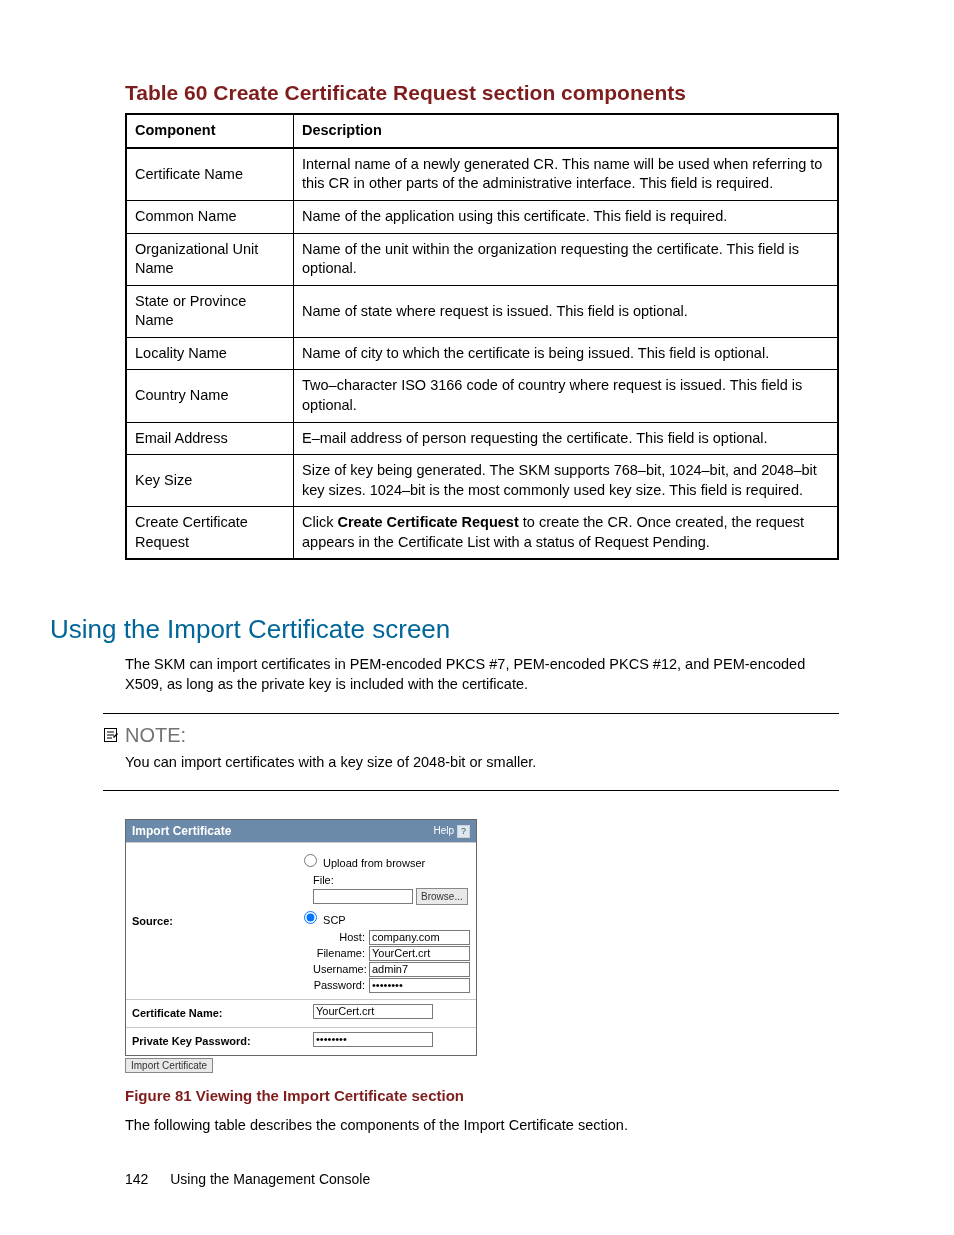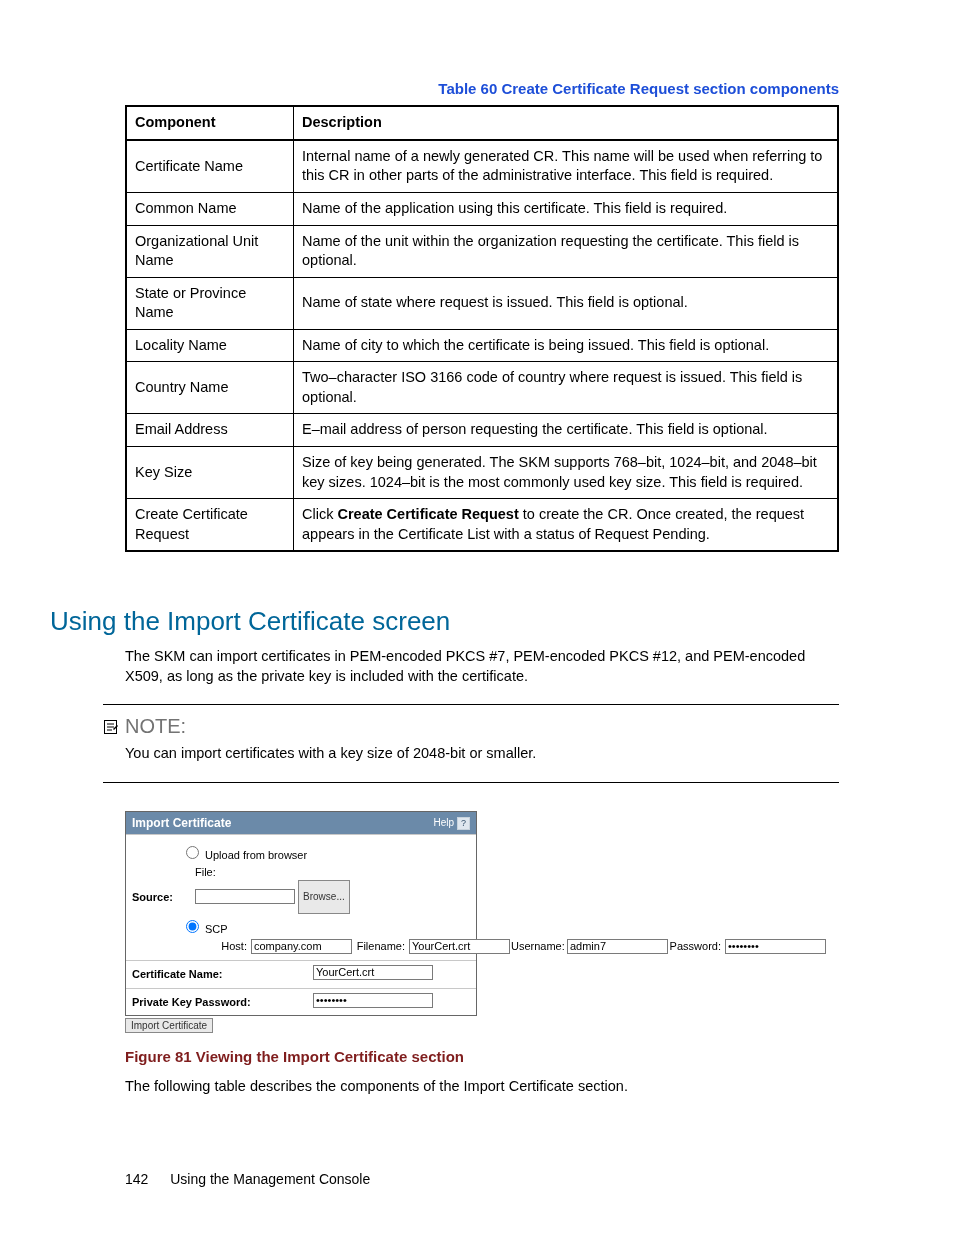--- a/index.html
+++ b/index.html
@@ -11,25 +11,24 @@
     color: #000;
     background: #fff;
     font-size: 14.5px;
     line-height: 1.35;
     position: relative;
   }
   .page {
     padding: 79px 115px 0 125px;
   }
   .table-caption {
-    color: #1d4ed8;
-    font-weight: bold;
-    font-size: 15px;
+    color: #7f1d1d;
+    font-weight: bold;
+    font-size: 21px;
     margin: 0 0 6px 0;
-    text-align: right;
   }
   table.components {
     border-collapse: collapse;
     width: 100%;
     border: 2px solid #000;
   }
   table.components th, table.components td {
     border: 1px solid #000;
     text-align: left;
     vertical-align: middle;
@@ -81,25 +80,25 @@
   .ic-source .val { padding: 2px 0; }
   .ic-source .radio-line { margin: 2px 0 2px 0; }
   .ic-source .file-line { margin: 0 0 3px 0; }
   .ic input[type=text], .ic input[type=password] {
     font-size: 11px; padding: 0 2px; height: 15px;
     border: 1px solid #7a7a7a; background: #fff;
     box-sizing: border-box;
   }
   .ic .file-input { width: 100px; }
   .ic .browse-btn {
-    font-size: 10px; padding: 0 4px; height: 34px;
+    font-size: 10px; padding: 0 4px; height: 17px;
     border: 1px solid #888; background: #e9e9e9;
     color: #333;
   }
-  .ic .scp-grid { display: flex; gap: 1px; margin-left: 14px; }
+  .ic .scp-grid { display: flex; flex-direction: column; gap: 1px; margin-left: 14px; }
   .ic .scp-grid .srow { display: flex; align-items: center; gap: 4px; }
   .ic .scp-grid .slbl { width: 52px; text-align: right; font-weight: normal; }
   .ic .scp-grid input { width: 101px; }
   .ic-footer {
     margin-top: -1px;
   }
   .ic-footer button {
     font-size: 10px; padding: 1px 5px;
     border: 1px solid #888; background: #e9e9e9; color: #333;
   }

